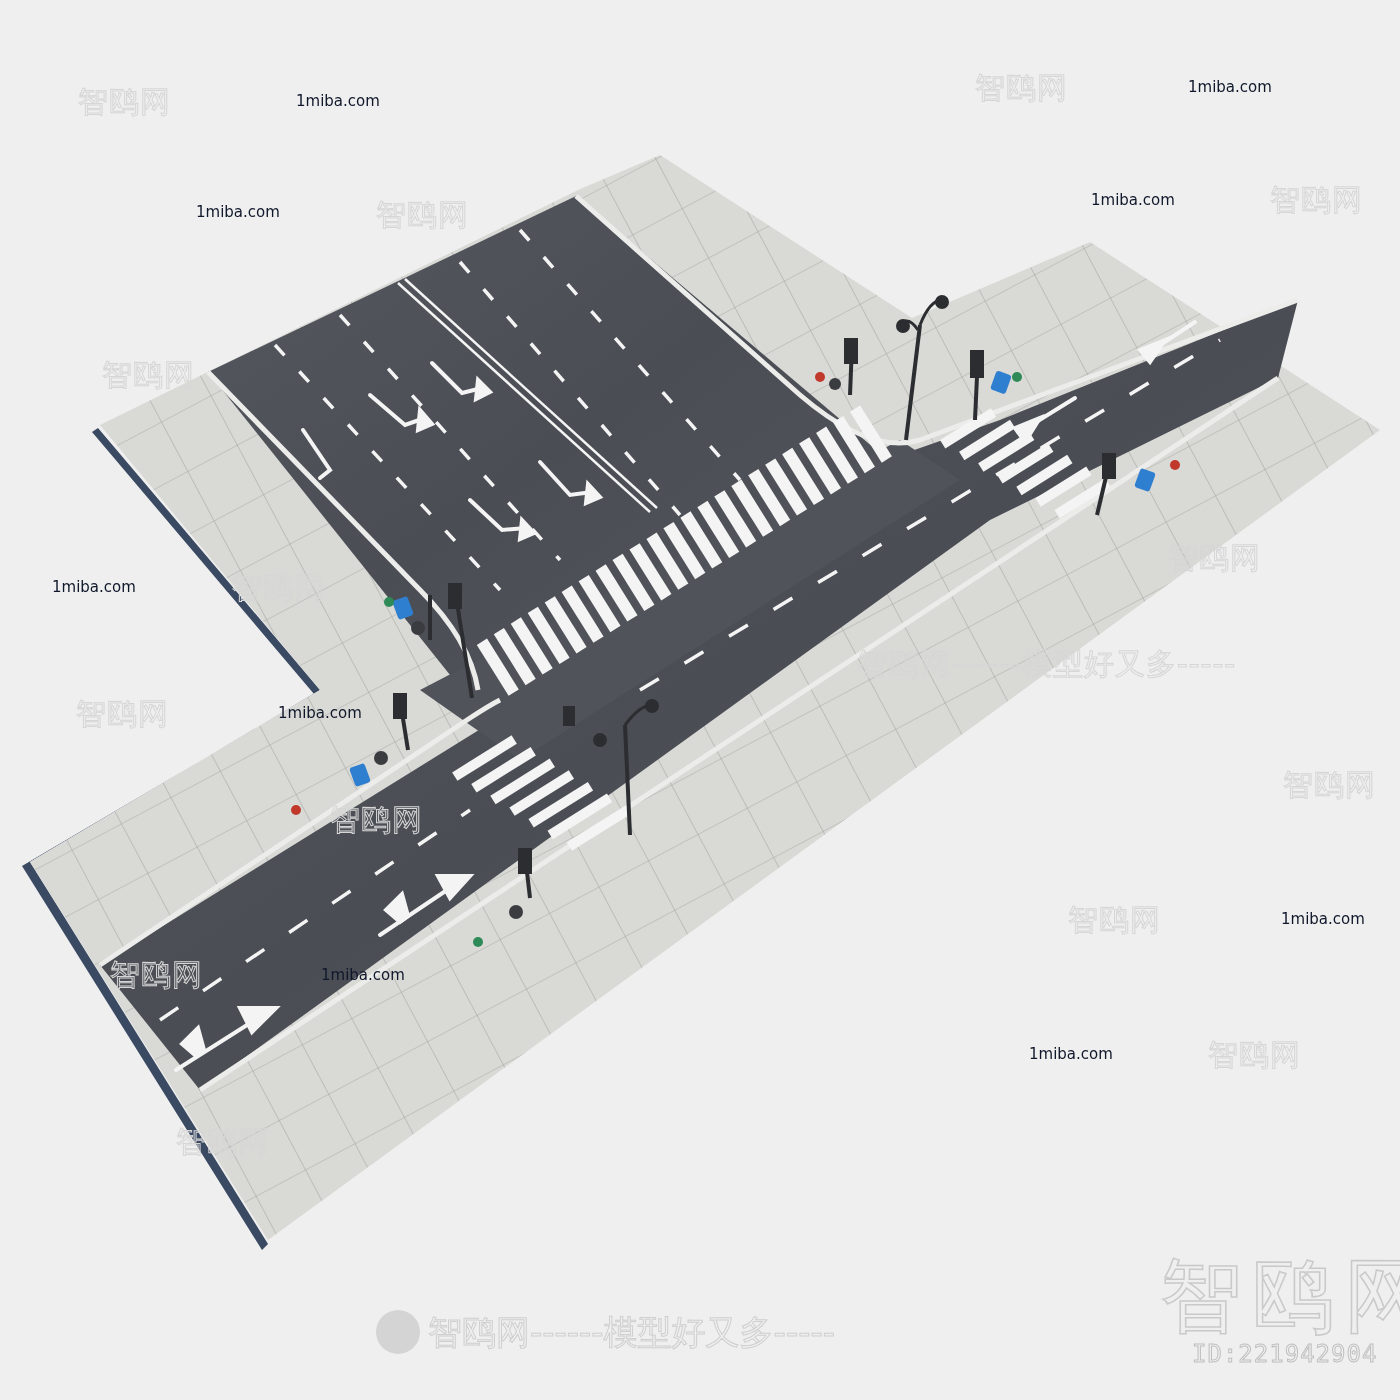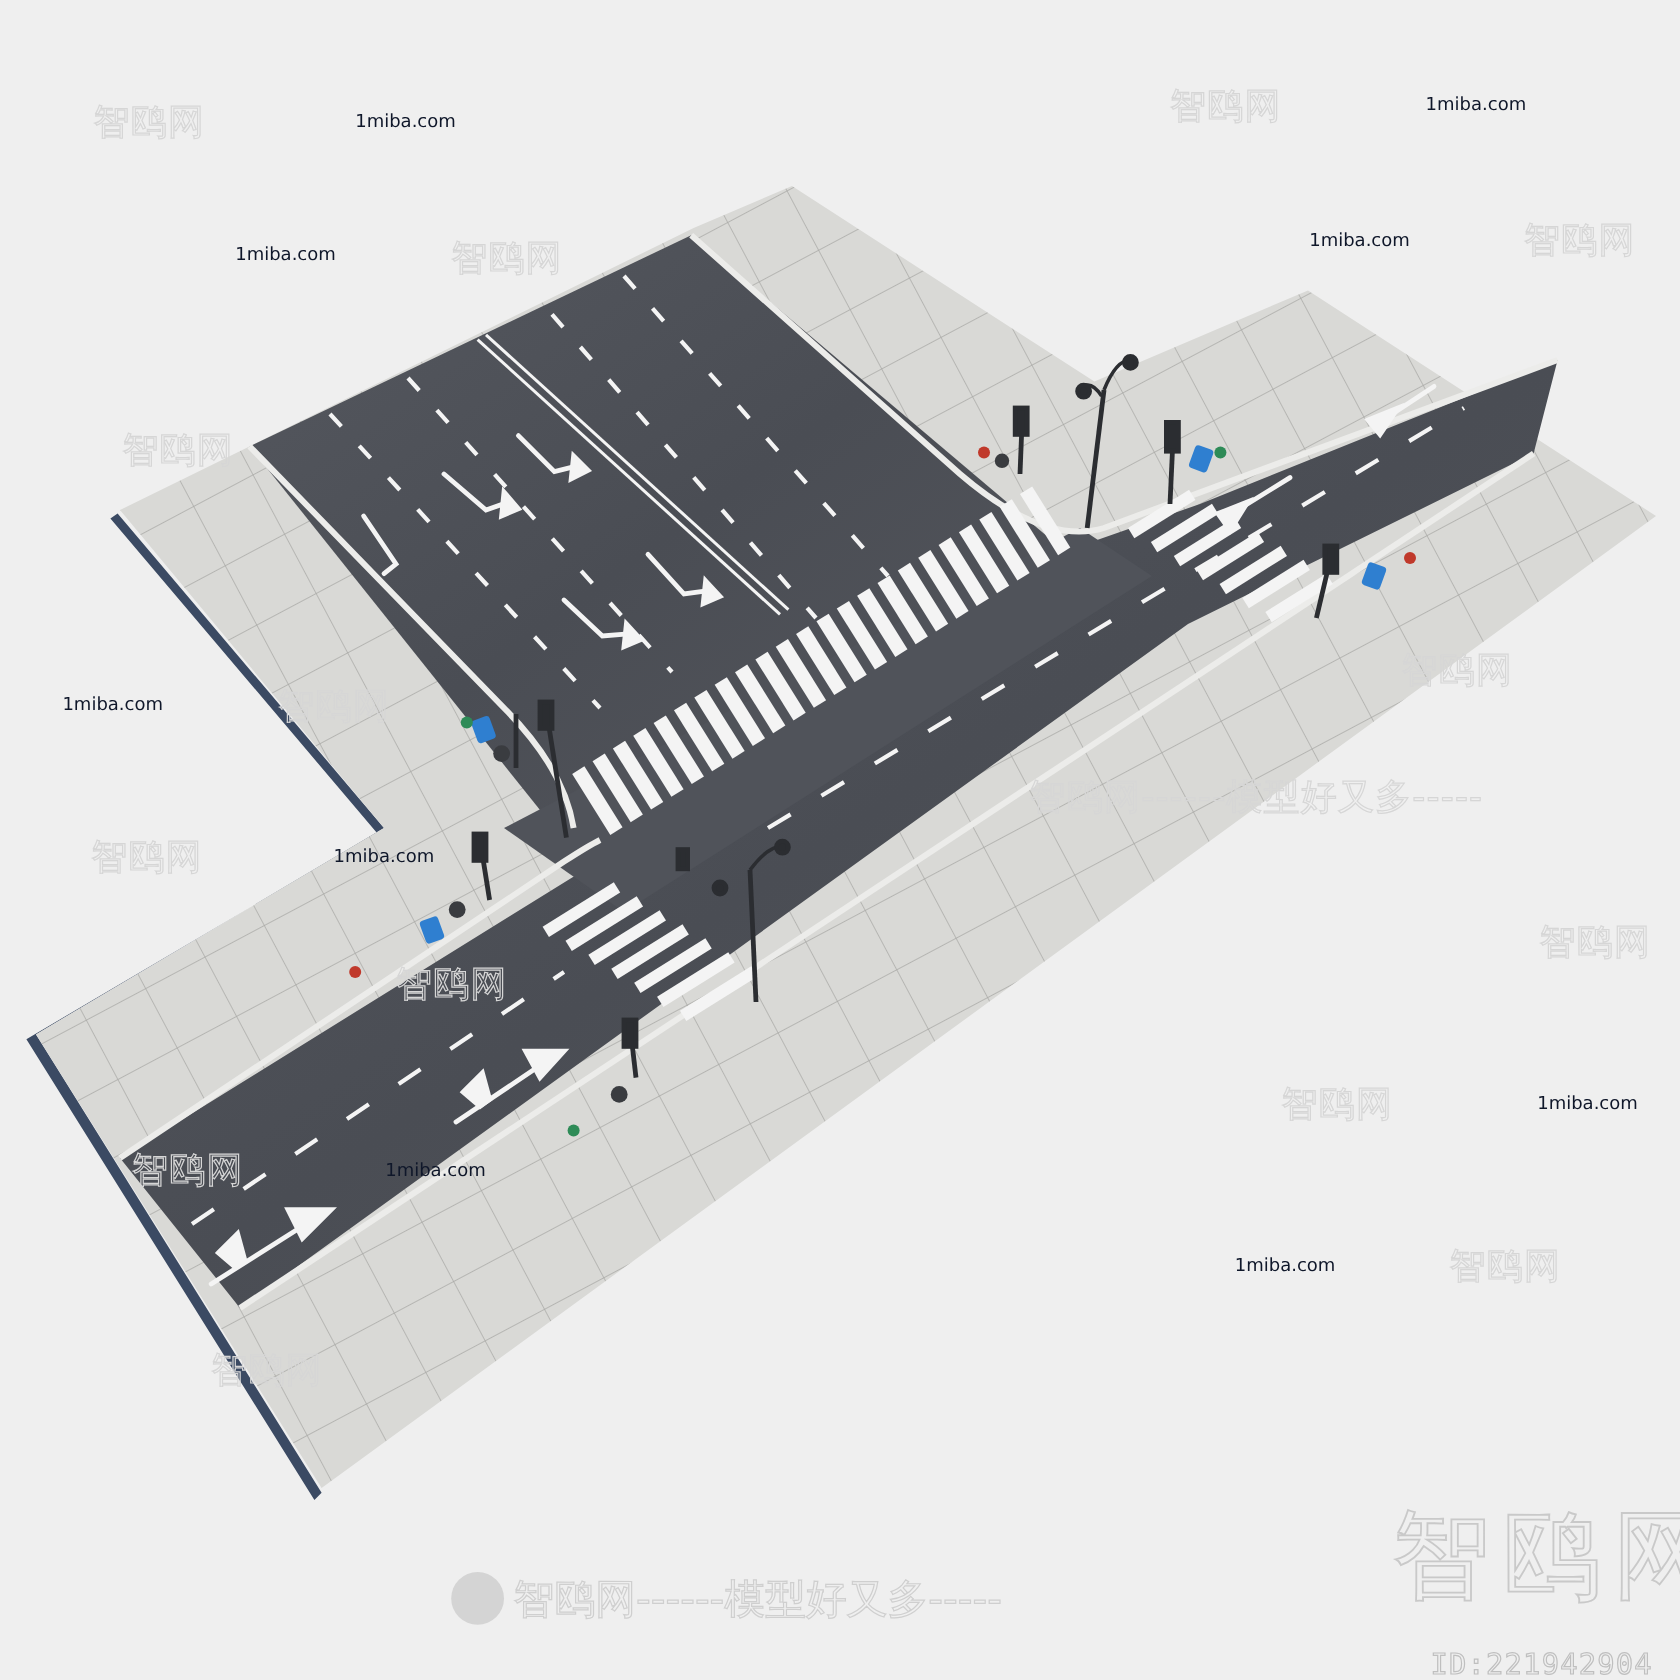--- a/index.html
+++ b/index.html
@@ -1,21 +1,21 @@
 <!DOCTYPE html>
 <html><head>
 <meta charset="utf-8">
 <style>
   html,body{margin:0;padding:0;}
   body{width:1400px;height:1400px;background:#efefef;position:relative;overflow:hidden;font-family:"DejaVu Sans",sans-serif;}
   #scene{position:absolute;left:0;top:0;width:1400px;height:1400px;}
   .wm{position:absolute;color:rgba(0,0,0,0);-webkit-text-stroke:1px #d6d6d6;font-size:30px;white-space:nowrap;font-family:"DejaVu Sans",sans-serif;letter-spacing:1px;}
   .wm-url{position:absolute;color:#0f172a;font-size:15px;white-space:nowrap;font-family:"DejaVu Sans",sans-serif;margin-left:16px;}
   .wm-big{position:absolute;color:rgba(0,0,0,0);-webkit-text-stroke:1.5px #c9c9c9;font-size:82px;letter-spacing:10px;white-space:nowrap;font-family:"DejaVu Sans",sans-serif;}
-  .wm-id{position:absolute;color:rgba(0,0,0,0);-webkit-text-stroke:1px #bfbfbf;font-size:24px;letter-spacing:1px;white-space:nowrap;font-family:"DejaVu Sans Mono",monospace;margin-top:33px;}
+  .wm-id{position:absolute;color:rgba(0,0,0,0);-webkit-text-stroke:1px #bfbfbf;font-size:24px;letter-spacing:1px;white-space:nowrap;font-family:"DejaVu Sans Mono",monospace;}
   .wm-slogan{position:absolute;color:rgba(0,0,0,0);-webkit-text-stroke:1px #cfcfcf;font-size:34px;white-space:nowrap;font-family:"DejaVu Sans",sans-serif;}
   .logo-circle{position:absolute;width:44px;height:44px;border-radius:50%;background:#d4d4d4;}
 </style>
 </head>
 <body>
 
 <svg id="scene" viewBox="0 0 1400 1400" xmlns="http://www.w3.org/2000/svg">
   <defs>
     <pattern id="tiles" width="56" height="56" patternUnits="userSpaceOnUse" patternTransform="rotate(-28)">
       <rect width="56" height="56" fill="#d9d9d6"></rect>

